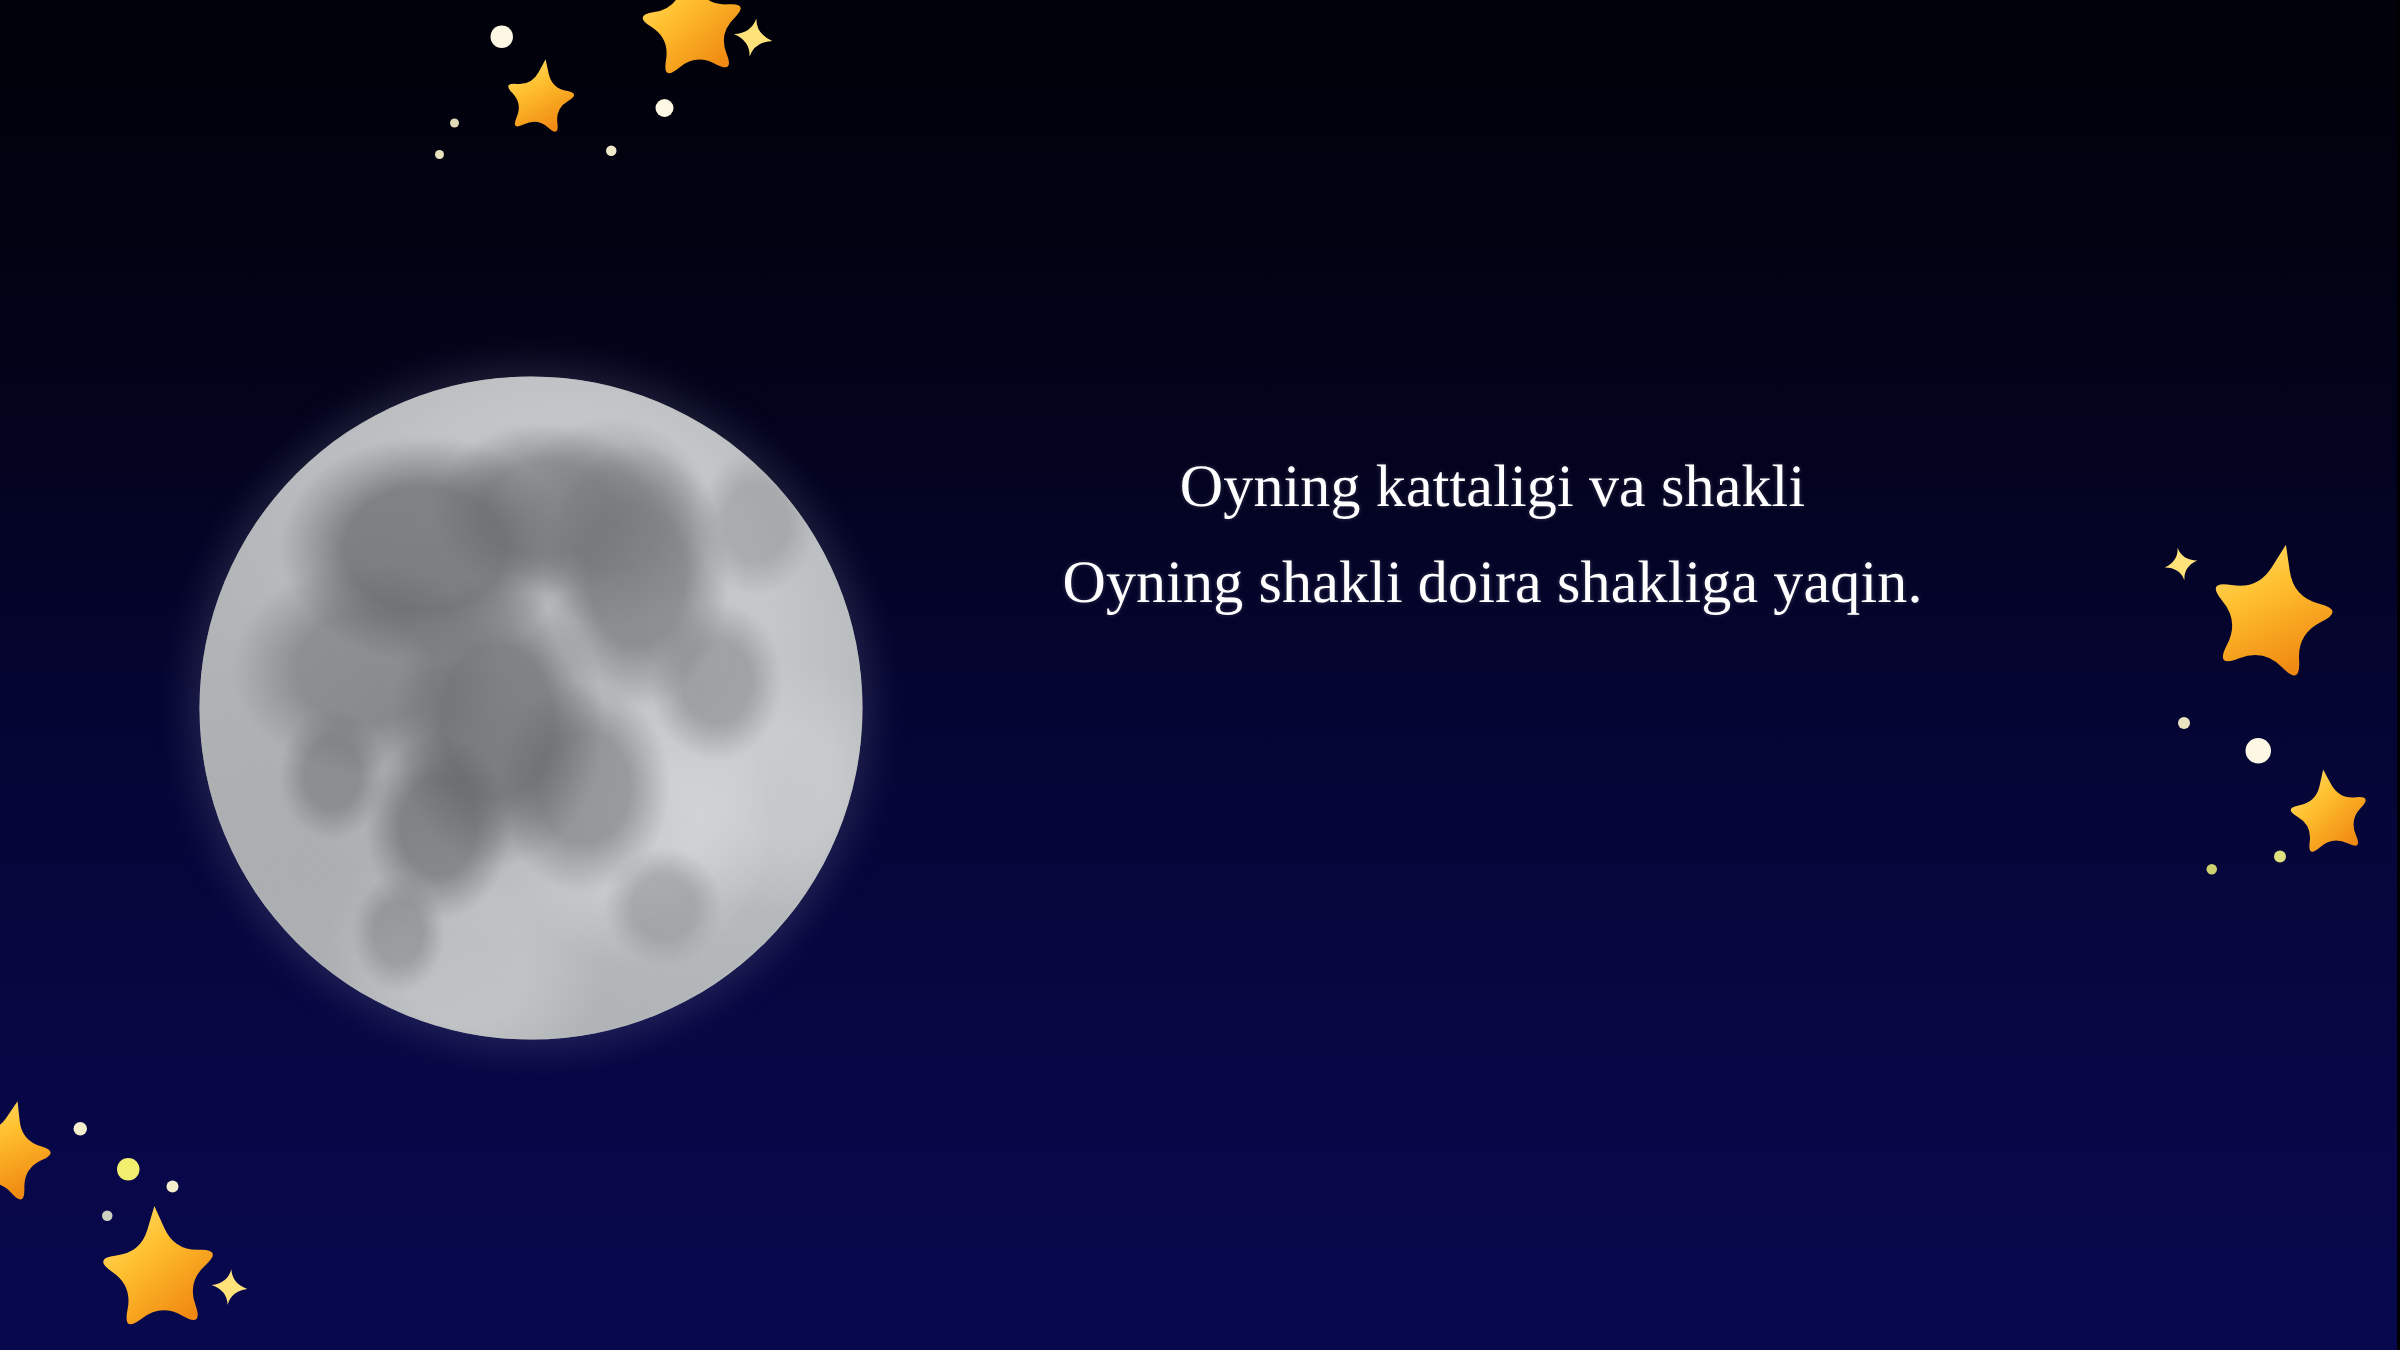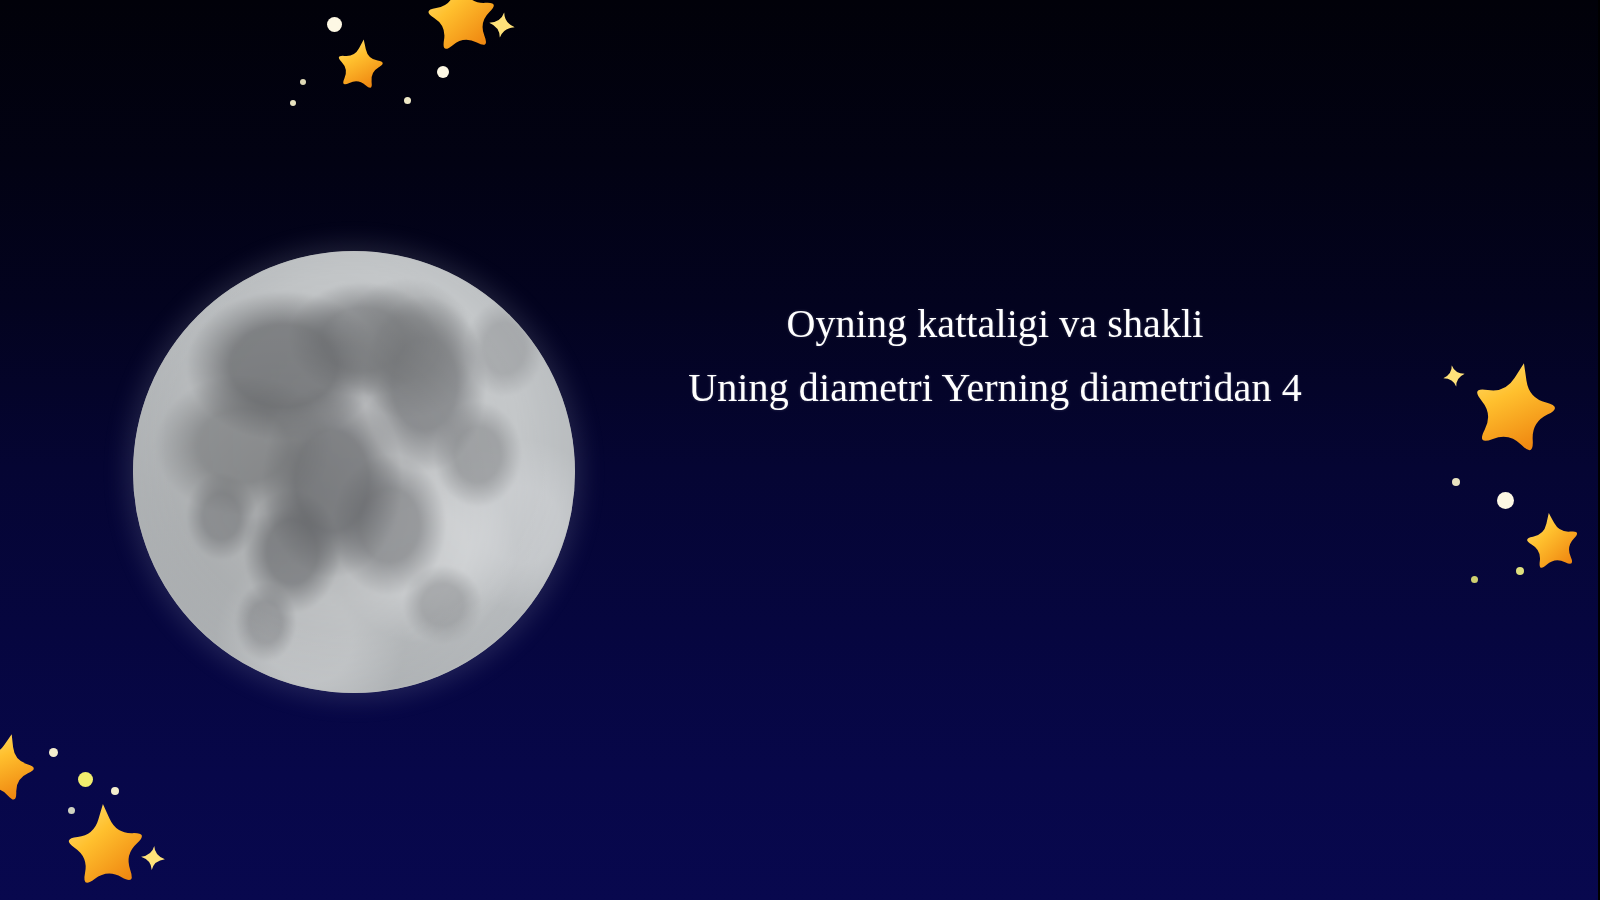--- a/index.html
+++ b/index.html
@@ -219,16 +219,16 @@
   <div id="moon-wrap">
     <div id="moon">
       <div class="surface"></div>
       <div class="shade"></div>
       <div class="limb"></div>
     </div>
   </div>
 
   <div id="text-block">
     <span class="line">Oyning kattaligi va shakli</span>
-    <span class="line">Uning diametri Yerning diametridan 4</span>
+    <span class="line">Oyning shakli doira shakliga yaqin.</span>
   </div>
 
 </div>
 
 </body></html>

